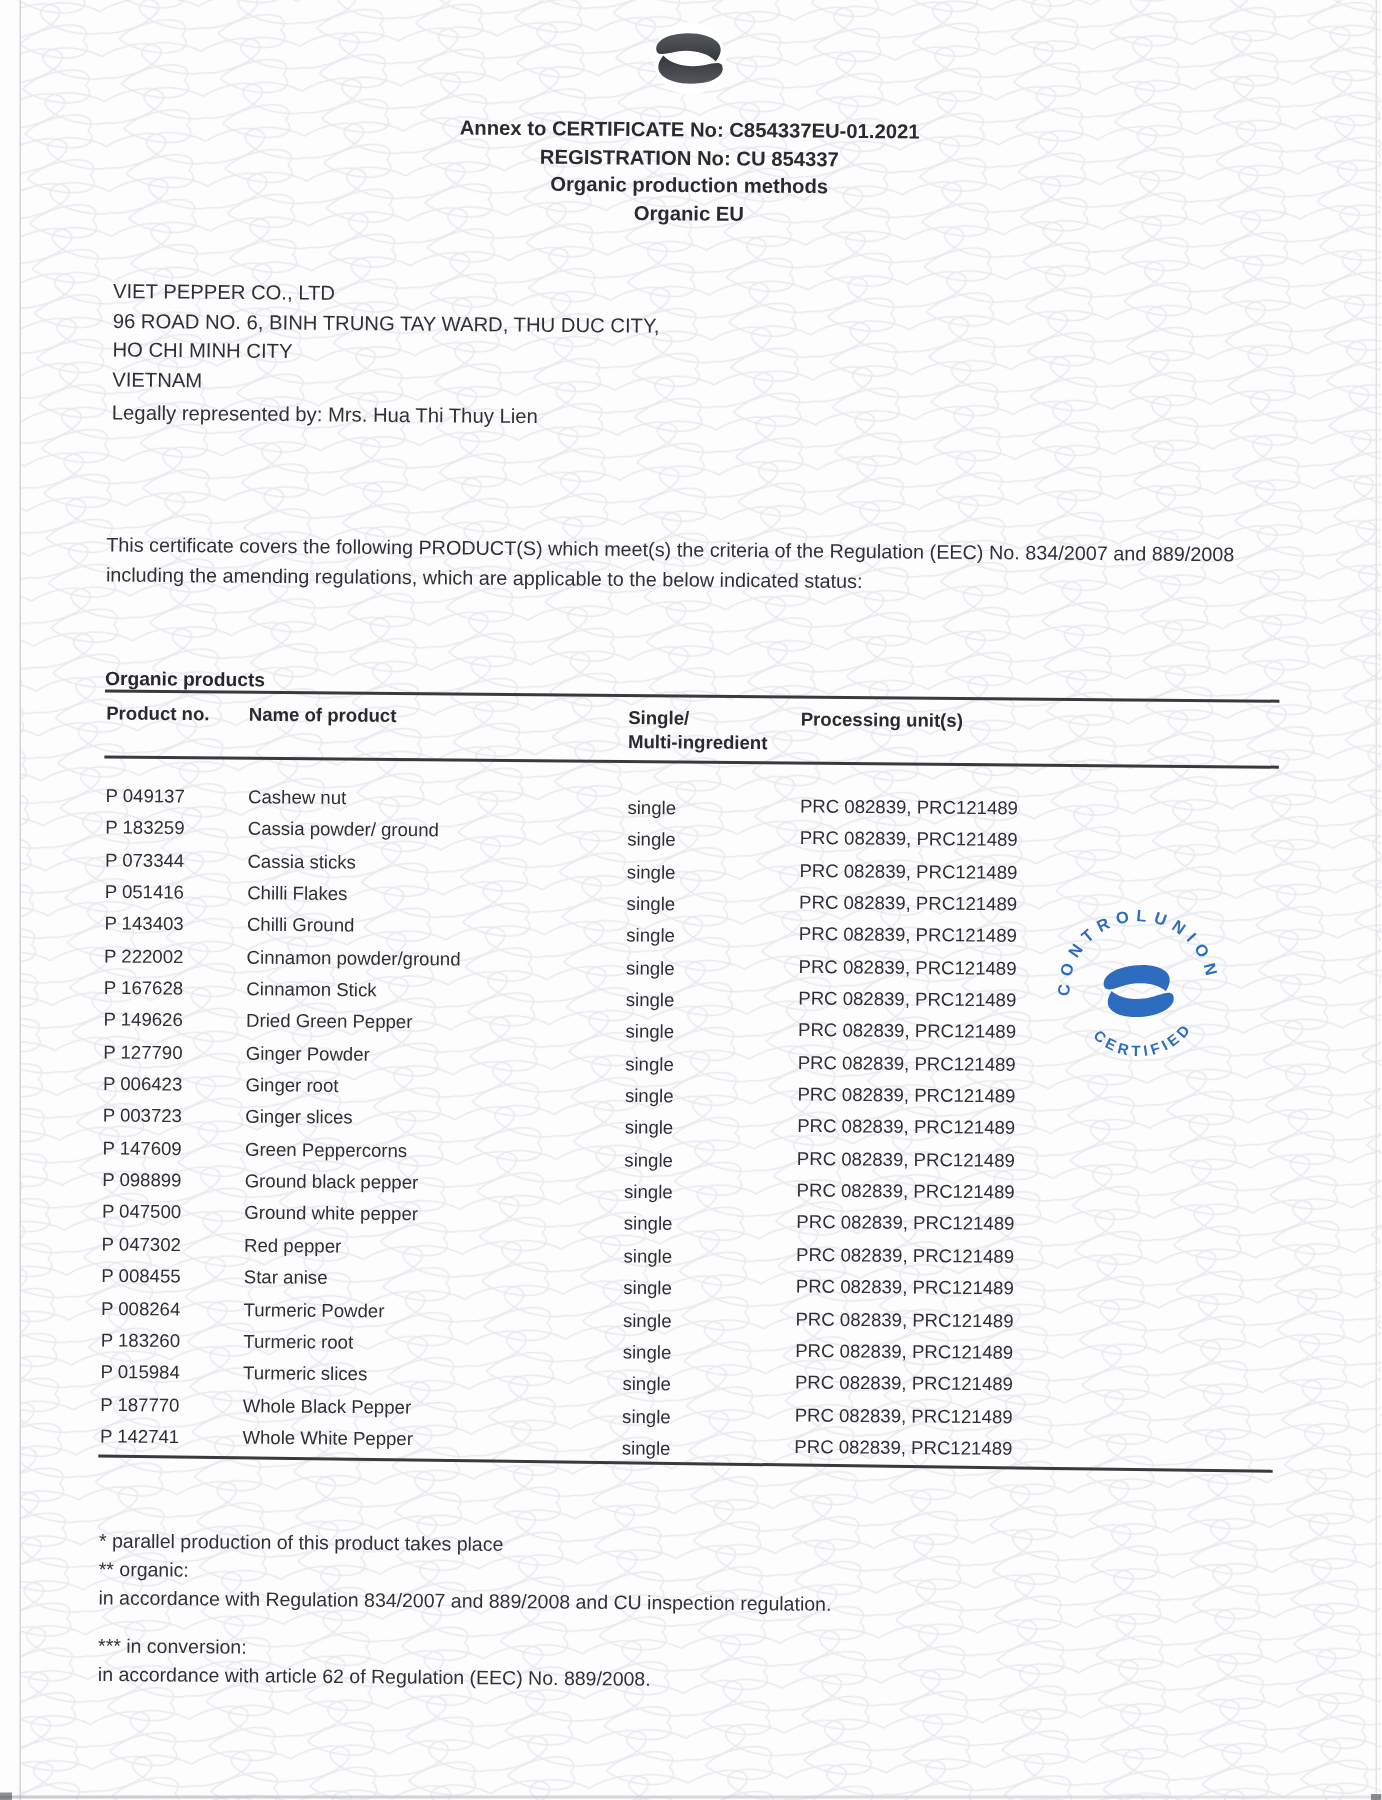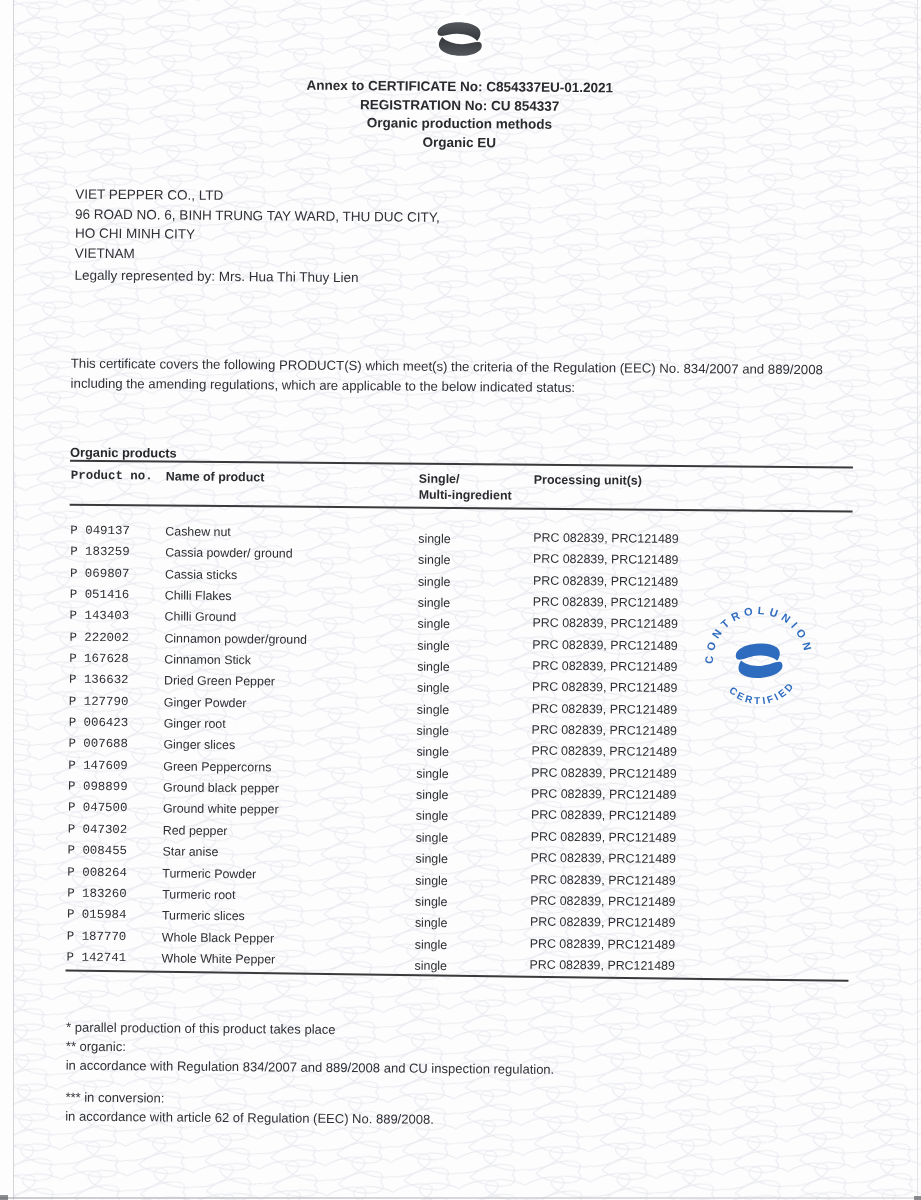--- a/index.html
+++ b/index.html
@@ -32,21 +32,21 @@
   .intro{position:absolute;left:74px;top:353px;width:792px;font-size:13.2px;line-height:19.5px;color:#303136;margin:0;}
   .section-heading{position:absolute;left:74px;top:404px;font-size:12.8px;font-weight:bold;color:#27282b;margin-top:40px;}
 
   .rule{position:absolute;left:74px;width:783px;height:2px;background:#3a3a3d;transform-origin:left center;}
   .rule-top{top:459px;}
   .rule-mid{top:503px;}
   .rule-bottom{top:969px;transform:rotate(0.25deg);}
 
   .thead{position:absolute;left:75px;top:468px;width:782px;display:flex;
     font-weight:bold;font-size:12.4px;line-height:15.5px;color:#2a2b2e;}
-  .col-pno{width:95px;flex:none;font-family:Liberation Mono, monospace;}
+  .col-pno{width:95px;flex:none;}
   .col-name{width:253px;flex:none;}
   .col-ing{width:115px;flex:none;}
   .col-proc{flex:1;}
 
   .rows{position:absolute;left:75px;top:523px;width:782px;font-size:12.4px;color:#2e2f33;}
   .trow{display:flex;height:21.35px;align-items:flex-start;}
   .trow .col-ing{position:relative;top:5px;}
   .trow .col-proc{position:relative;top:3px;}
 
   .footnotes{position:absolute;left:75px;top:1017px;font-size:13px;line-height:19px;color:#303136;}
@@ -137,21 +137,21 @@
         </div>
 
         <div class="trow">
           <div class="col-pno">P 183259</div>
           <div class="col-name">Cassia powder/ ground</div>
           <div class="col-ing">single</div>
           <div class="col-proc">PRC 082839, PRC121489</div>
         </div>
 
         <div class="trow">
-          <div class="col-pno">P 069807</div>
+          <div class="col-pno">P 073344</div>
           <div class="col-name">Cassia sticks</div>
           <div class="col-ing">single</div>
           <div class="col-proc">PRC 082839, PRC121489</div>
         </div>
 
         <div class="trow">
           <div class="col-pno">P 051416</div>
           <div class="col-name">Chilli Flakes</div>
           <div class="col-ing">single</div>
           <div class="col-proc">PRC 082839, PRC121489</div>
@@ -172,42 +172,42 @@
         </div>
 
         <div class="trow">
           <div class="col-pno">P 167628</div>
           <div class="col-name">Cinnamon Stick</div>
           <div class="col-ing">single</div>
           <div class="col-proc">PRC 082839, PRC121489</div>
         </div>
 
         <div class="trow">
-          <div class="col-pno">P 136632</div>
+          <div class="col-pno">P 149626</div>
           <div class="col-name">Dried Green Pepper</div>
           <div class="col-ing">single</div>
           <div class="col-proc">PRC 082839, PRC121489</div>
         </div>
 
         <div class="trow">
           <div class="col-pno">P 127790</div>
           <div class="col-name">Ginger Powder</div>
           <div class="col-ing">single</div>
           <div class="col-proc">PRC 082839, PRC121489</div>
         </div>
 
         <div class="trow">
           <div class="col-pno">P 006423</div>
           <div class="col-name">Ginger root</div>
           <div class="col-ing">single</div>
           <div class="col-proc">PRC 082839, PRC121489</div>
         </div>
 
         <div class="trow">
-          <div class="col-pno">P 007688</div>
+          <div class="col-pno">P 003723</div>
           <div class="col-name">Ginger slices</div>
           <div class="col-ing">single</div>
           <div class="col-proc">PRC 082839, PRC121489</div>
         </div>
 
         <div class="trow">
           <div class="col-pno">P 147609</div>
           <div class="col-name">Green Peppercorns</div>
           <div class="col-ing">single</div>
           <div class="col-proc">PRC 082839, PRC121489</div>

